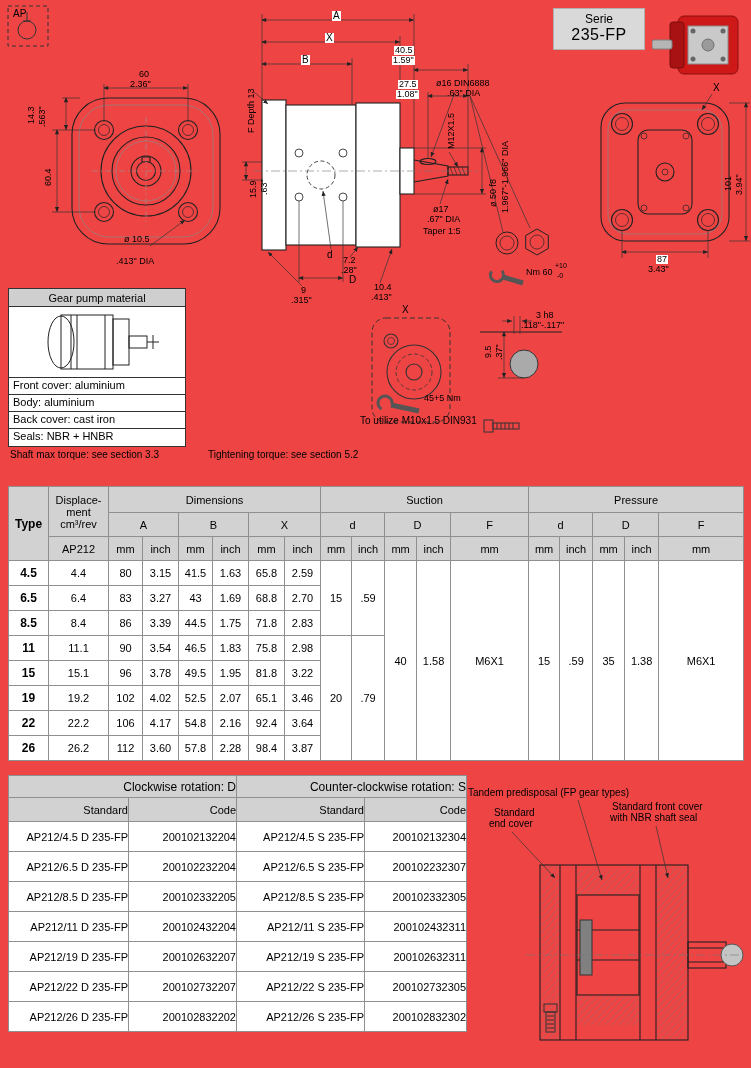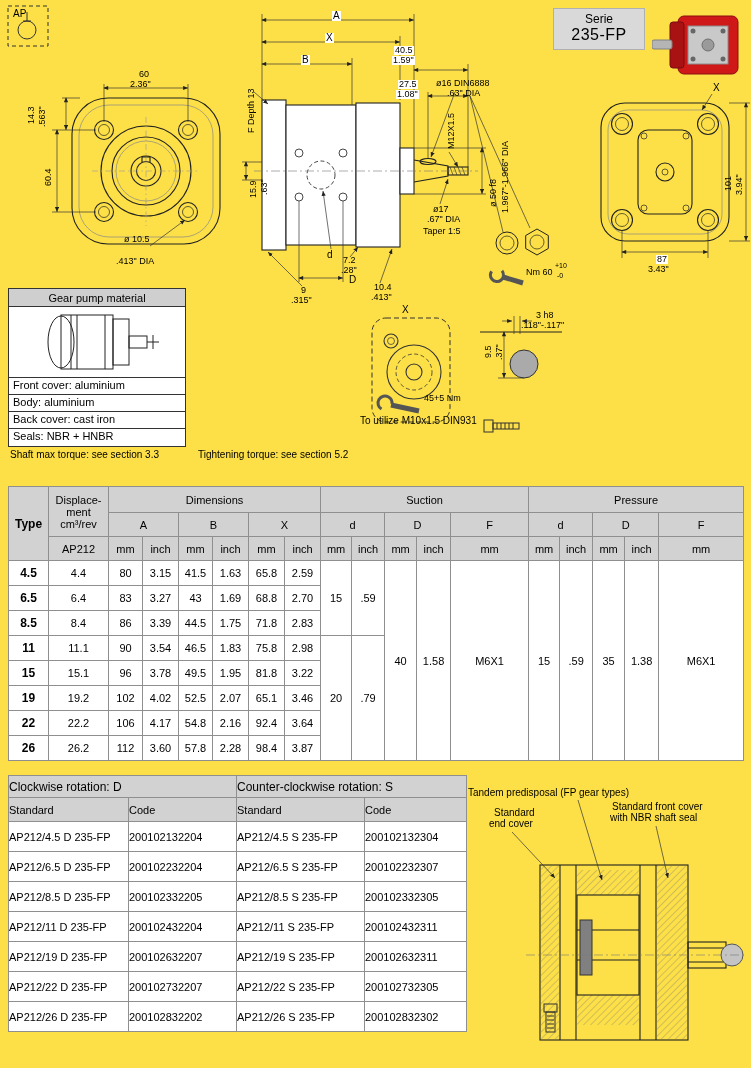--- a/index.html
+++ b/index.html
@@ -1,18 +1,18 @@
 <!DOCTYPE html>
 <html><head>
 <meta charset="utf-8">
 <style>
 *{margin:0;padding:0;box-sizing:border-box}
 html,body{width:751px;height:1068px}
 body{font-family:"Liberation Sans",sans-serif;background:#fff;color:#000}
-.page{position:relative;width:751px;height:1068px;background:#fde047;overflow:hidden}
+.page{position:relative;width:751px;height:1068px;background:#ef4444;overflow:hidden}
 svg.layer{position:absolute}
 .dim{position:absolute;font-size:9px;line-height:1;white-space:nowrap;color:#000}
 .s10{font-size:10px}
 .s7{font-size:7px}
 .rot{transform-origin:0 0;transform:rotate(-90deg)}
 .bgw{background:#fff;padding:0 1px}
 .serie{position:absolute;left:553px;top:8px;width:92px;height:42px;background:#d9d9d9;border:1px solid #b0b0b0;text-align:center}
 .serie .l1{font-size:12px;margin-top:3px}
 .serie .l2{font-size:16px;letter-spacing:.5px}
 .mat{position:absolute;left:8px;top:288px;width:178px;height:159px;border:1px solid #333;background:#fff}
@@ -23,21 +23,21 @@
 table{border-collapse:collapse;table-layout:fixed}
 .dimtab{position:absolute;left:8px;top:486px;width:735px;font-size:11px}
 .dimtab th,.dimtab td{border:1px solid #8f8f8f;text-align:center;vertical-align:middle;padding:0;overflow:hidden}
 .dimtab thead th{background:#d2d2d2;font-weight:400}
 .dimtab .h1{height:26px}.dimtab .h2{height:24px}.dimtab .h3{height:24px}
 .dimtab tbody td{height:25px;background:#fff}
 .dimtab .typ{font-weight:700;font-size:12px}
 .dimtab th.typeh{font-weight:700;font-size:12px}
 .pre{white-space:pre-line}
 .rottab{position:absolute;left:8px;top:775px;width:458px;font-size:11px}
-.rottab th,.rottab td{border:1px solid #8f8f8f;text-align:left;vertical-align:middle;padding:0}
+.rottab th,.rottab td{border:1px solid #8f8f8f;text-align:right;vertical-align:middle;padding:0}
 .rottab thead th{background:#d2d2d2;font-weight:400}
 .rottab .rh1{height:22px;font-size:12px}
 .rottab .rh2{height:24px}
 .rottab tbody td{height:30px;background:#fff}
 </style>
 </head>
 <body>
 
 <div class="page">
 
@@ -317,21 +317,21 @@
         </g>
       </svg>
     </div>
     <div class="mrow">Front cover: aluminium</div>
     <div class="mrow">Body: aluminium</div>
     <div class="mrow">Back cover: cast iron</div>
     <div class="mrow last">Seals: NBR + HNBR</div>
   </div>
 
   <div class="dim s10" style="left:10px;top:450px">Shaft max torque: see section 3.3</div>
-  <div class="dim s10" style="left:198px;top:450px">Tightening torque: see section 5.2</div>
+  <div class="dim s10" style="left:208px;top:450px">Tightening torque: see section 5.2</div>
 
   <table class="dimtab">
     <colgroup>
       <col style="width:40px">
         <col style="width:60px">
       <col style="width:34px">
         <col style="width:36px">
         <col style="width:34px">
         <col style="width:36px">
         <col style="width:36px">

